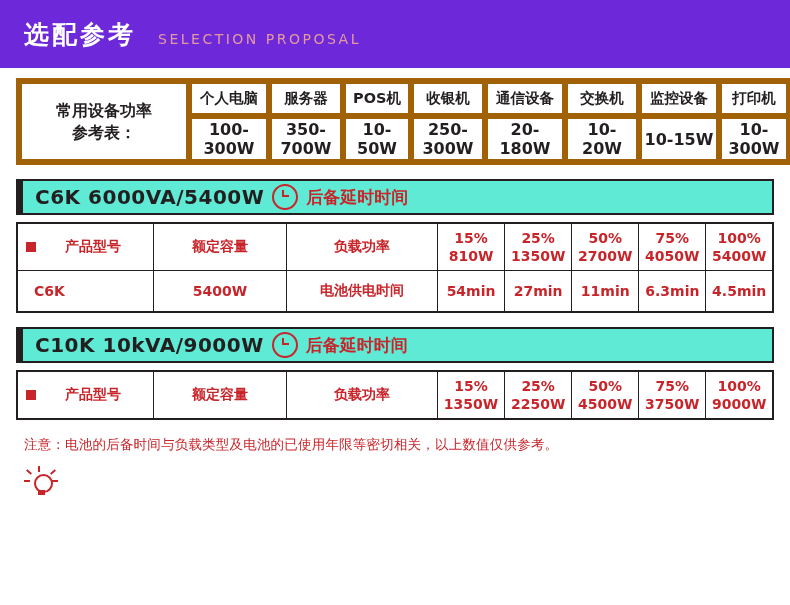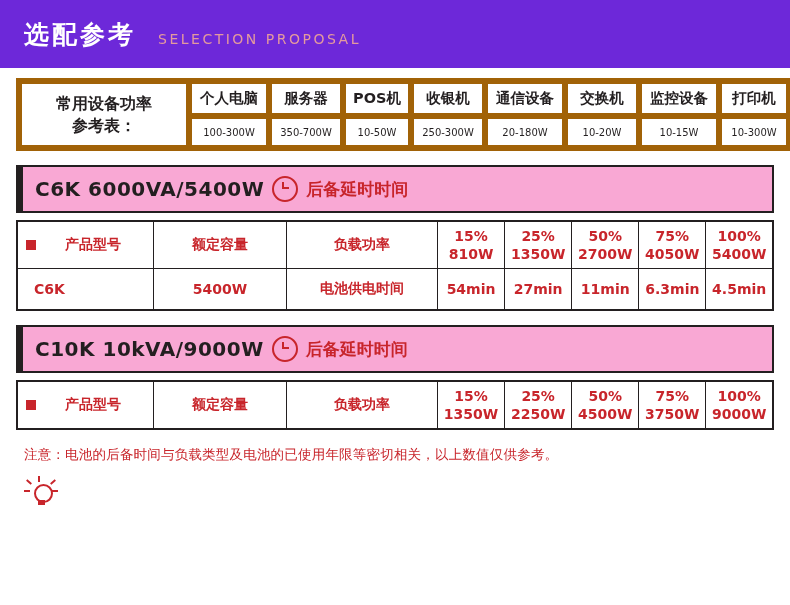--- a/index.html
+++ b/index.html
@@ -75,37 +75,38 @@
     font-weight: bold;
     line-height: 1.35;
     padding: 4px 2px;
   }
   table.power td.hd {
     font-size: 14.5px;
     font-weight: bold;
     height: 27px;
   }
   table.power td.val {
-    font-size: 10px;
+    font-size: 16px;
     height: 24px;
+    font-weight: bold;
   }
 
   
   .sec-title {
     position: relative;
     width: 758px;
     margin: 14px 16px 0 16px;
     border: 2px solid #231f20;
     border-left-width: 7px;
-    height: 48px;
+    height: 36px;
     display: flex;
     align-items: center;
     box-sizing: border-box;
     padding-left: 12px;
-    background: #f9a8d4;
+    background: #5eead4;
   }
   .sec-title .big {
     font-size: 20px;
     font-weight: bold;
     color: #231f20;
     letter-spacing: 0.5px;
   }
   .clock {
     display: inline-block;
     width: 22px;

